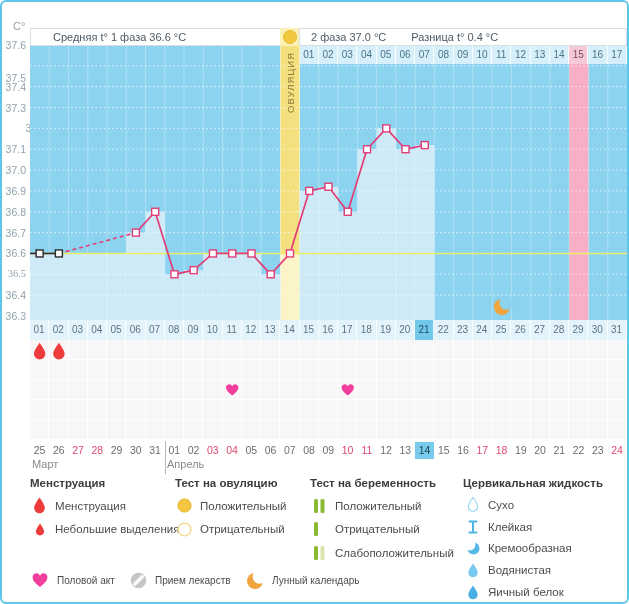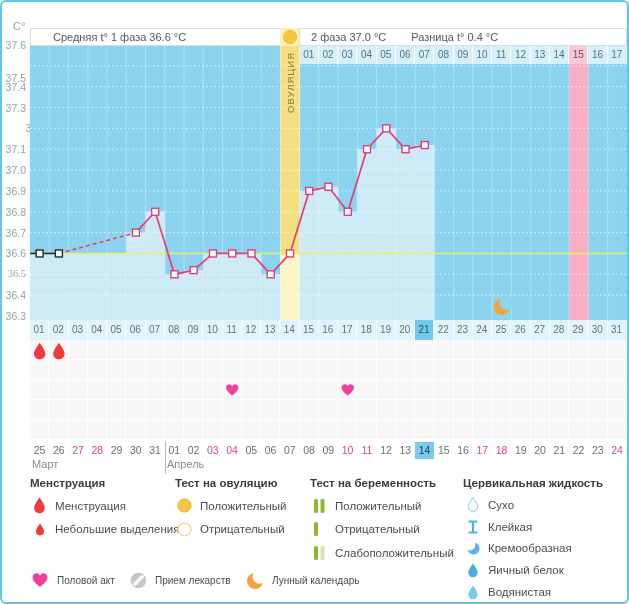--- a/index.html
+++ b/index.html
@@ -359,32 +359,32 @@
             <svg width="14" height="14">
               <circle cx="7.5" cy="7.5" r="6" fill="#55b9e8"></circle>
               <circle cx="4" cy="4" r="5.4" fill="#ffffff"></circle>
             </svg>
           </span>
           <span>Кремообразная</span>
         </div>
         <div class="legend-item">
           <span class="legend-ico">
             <svg width="12" height="15" viewBox="0 0 13 17">
+              <path d="M6.5 0.6 C4.7 3.2 1.2 7.9 1.2 10.9 a5.3 5.3 0 0 0 10.6 0 C11.8 7.9 8.3 3.2 6.5 0.6 Z" fill="#7ac9ef"></path>
+            </svg>
+          </span>
+          <span>Водянистая</span>
+        </div>
+        <div class="legend-item">
+          <span class="legend-ico">
+            <svg width="12" height="15" viewBox="0 0 13 17">
               <path d="M6.5 0.6 C4.7 3.2 1.2 7.9 1.2 10.9 a5.3 5.3 0 0 0 10.6 0 C11.8 7.9 8.3 3.2 6.5 0.6 Z" fill="#49aee3"></path>
             </svg>
           </span>
           <span>Яичный белок</span>
-        </div>
-        <div class="legend-item">
-          <span class="legend-ico">
-            <svg width="12" height="15" viewBox="0 0 13 17">
-              <path d="M6.5 0.6 C4.7 3.2 1.2 7.9 1.2 10.9 a5.3 5.3 0 0 0 10.6 0 C11.8 7.9 8.3 3.2 6.5 0.6 Z" fill="#7ac9ef"></path>
-            </svg>
-          </span>
-          <span>Водянистая</span>
         </div>
       </div>
     </div>
   <div id="footerlegend">
       <div class="footer-item" style="left: 30px;">
         <span class="legend-ico">
           <svg width="16" height="15" viewBox="0 0 13 12.5">
             <path d="M6.5 11.6 C2.3 8.2 0.4 6 0.4 3.9 A3.2 3.2 0 0 1 6.5 2.2 A3.2 3.2 0 0 1 12.6 3.9 C12.6 6 10.7 8.2 6.5 11.6 Z" fill="#f23f9e"></path>
           </svg>
         </span>

